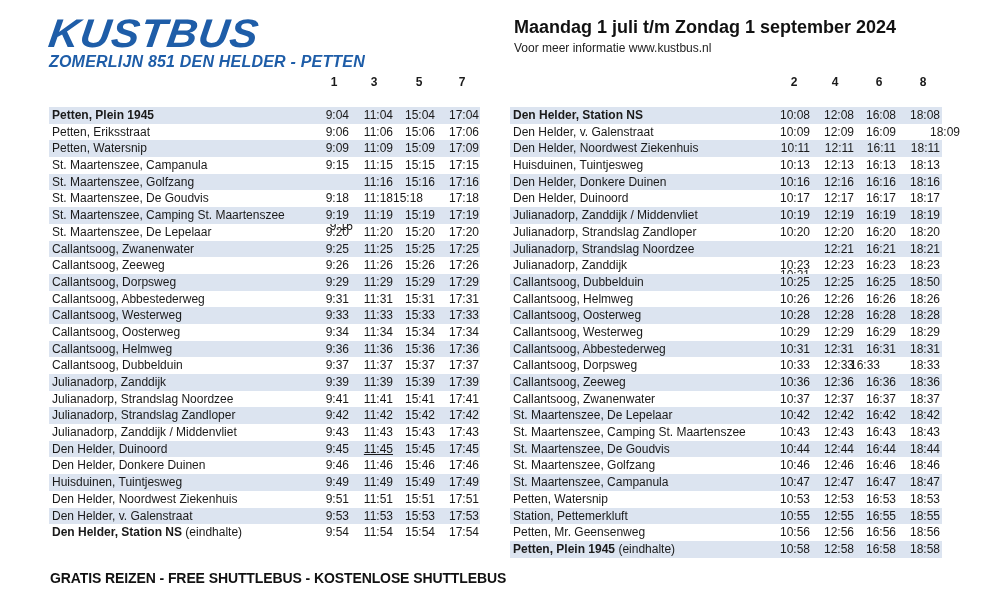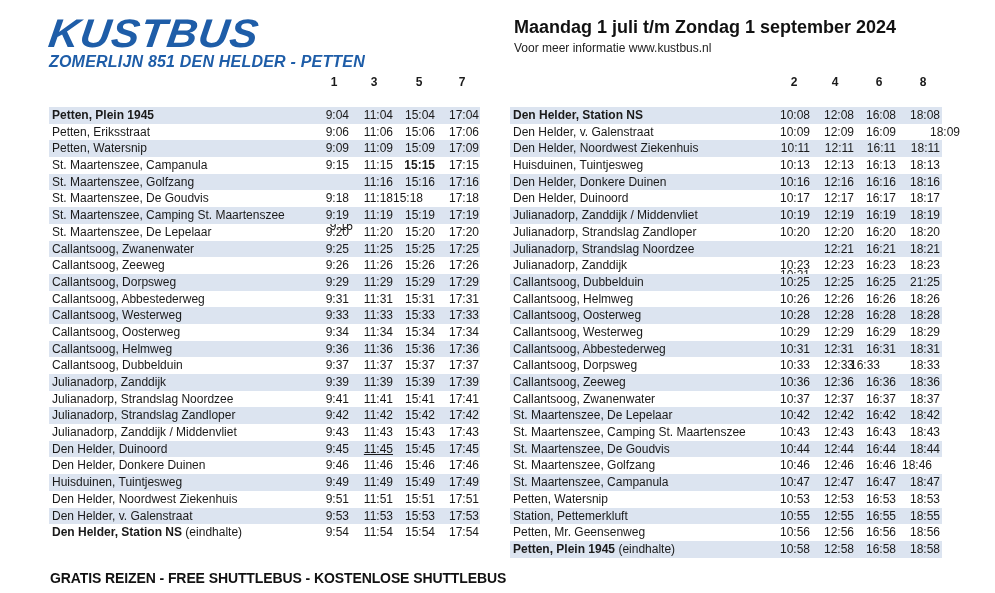--- a/index.html
+++ b/index.html
@@ -65,21 +65,21 @@
         <span class="stop"><span>Petten, Watersnip</span><span></span></span>
         <span class="t" style="left: 254px;">9:09</span>
         <span class="t" style="left: 298px;">11:09</span>
         <span class="t" style="left: 340px;">15:09</span>
         <span class="t" style="left: 384px;">17:09</span>
       </div>
       <div class="row">
         <span class="stop"><span>St. Maartenszee, Campanula</span><span></span></span>
         <span class="t" style="left: 254px;">9:15</span>
         <span class="t" style="left: 298px;">11:15</span>
-        <span class="t" style="left: 340px; font-weight: bold;">15:15</span>
+        <span class="t" style="left: 340px;">15:15</span>
         <span class="t" style="left: 384px;">17:15</span>
       </div>
       <div class="row">
         <span class="stop"><span>St. Maartenszee, Golfzang</span><span></span></span>
         <span class="t" style="left: 258px; margin-top: 44px;">9:16</span>
         <span class="t" style="left: 298px;">11:16</span>
         <span class="t" style="left: 340px;">15:16</span>
         <span class="t" style="left: 384px;">17:16</span>
       </div>
       <div class="row">
@@ -308,21 +308,21 @@
         <span class="t" style="left: 254px;">10:23</span>
         <span class="t" style="left: 298px;">12:23</span>
         <span class="t" style="left: 340px;">16:23</span>
         <span class="t" style="left: 384px;">18:23</span>
       </div>
       <div class="row">
         <span class="stop"><span>Callantsoog, Dubbelduin</span><span></span></span>
         <span class="t" style="left: 254px;">10:25</span>
         <span class="t" style="left: 298px;">12:25</span>
         <span class="t" style="left: 340px;">16:25</span>
-        <span class="t" style="left: 384px;">21:25</span>
+        <span class="t" style="left: 384px;">18:50</span>
       </div>
       <div class="row">
         <span class="stop"><span>Callantsoog, Helmweg</span><span></span></span>
         <span class="t" style="left: 254px;">10:26</span>
         <span class="t" style="left: 298px;">12:26</span>
         <span class="t" style="left: 340px;">16:26</span>
         <span class="t" style="left: 384px;">18:26</span>
       </div>
       <div class="row">
         <span class="stop"><span>Callantsoog, Oosterweg</span><span></span></span>
@@ -385,21 +385,21 @@
         <span class="t" style="left: 254px;">10:44</span>
         <span class="t" style="left: 298px;">12:44</span>
         <span class="t" style="left: 340px;">16:44</span>
         <span class="t" style="left: 384px;">18:44</span>
       </div>
       <div class="row">
         <span class="stop"><span>St. Maartenszee, Golfzang</span><span></span></span>
         <span class="t" style="left: 254px;">10:46</span>
         <span class="t" style="left: 298px;">12:46</span>
         <span class="t" style="left: 340px;">16:46</span>
-        <span class="t" style="left: 384px; text-align: center;">18:46</span>
+        <span class="t" style="left: 384px;">18:46</span>
       </div>
       <div class="row">
         <span class="stop"><span>St. Maartenszee, Campanula</span><span></span></span>
         <span class="t" style="left: 254px;">10:47</span>
         <span class="t" style="left: 298px;">12:47</span>
         <span class="t" style="left: 340px;">16:47</span>
         <span class="t" style="left: 384px;">18:47</span>
       </div>
       <div class="row">
         <span class="stop"><span>Petten, Watersnip</span><span></span></span>

